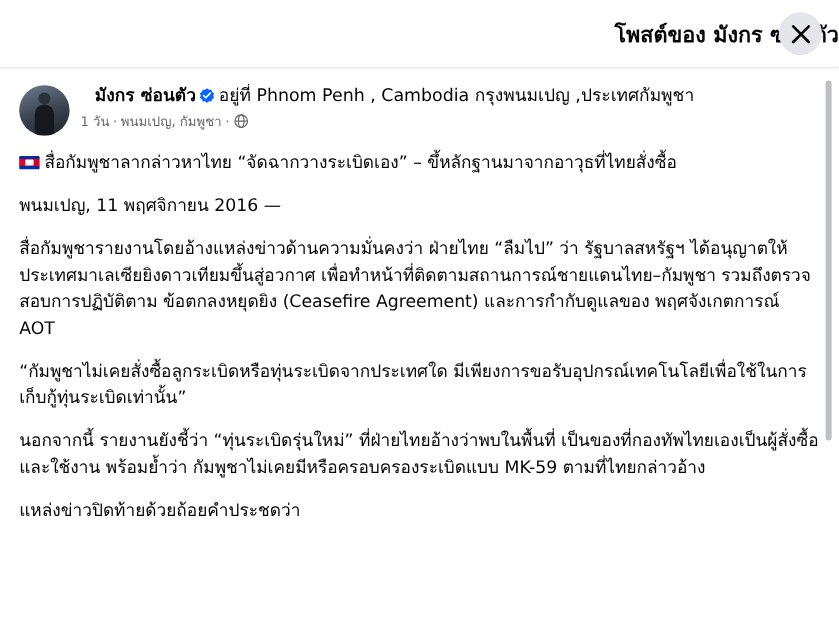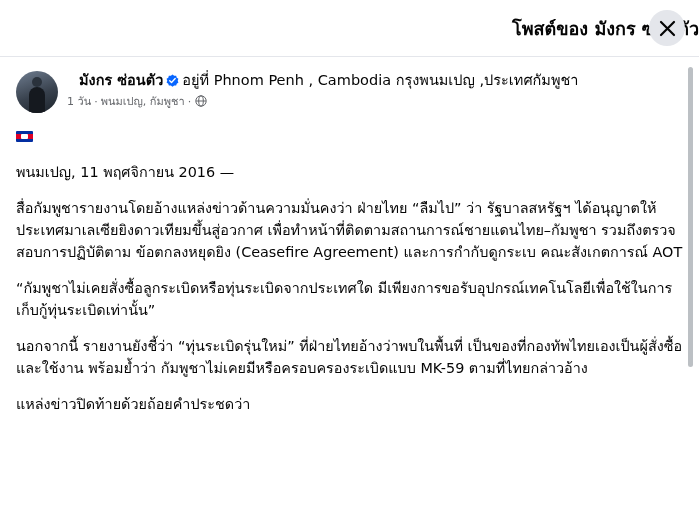--- a/index.html
+++ b/index.html
@@ -205,23 +205,23 @@
           <span>1 วัน</span><span class="meta-sep">·</span><span>พนมเปญ, กัมพูชา</span><span class="meta-sep">·</span><span class="globe-icon"><svg width="12" height="12" viewBox="0 0 12 12" aria-hidden="true">
                 <circle cx="6" cy="6" r="5.2" fill="none" stroke="#65676b" stroke-width="1"></circle>
                 <ellipse cx="6" cy="6" rx="2.3" ry="5.2" fill="none" stroke="#65676b" stroke-width="1"></ellipse>
                 <path d="M1 6 H11" stroke="#65676b" stroke-width="1"></path>
               </svg></span>
         </div>
       </div>
     </div>
 
     <div class="post-body">
-      <p><span class="flag flag-kh"></span></p>
+      <p><span class="flag flag-kh"></span><span>สื่อกัมพูชาลากล่าวหาไทย “จัดฉากวางระเบิดเอง” – ขึ้หลักฐานมาจากอาวุธที่ไทยสั่งซื้อ</span></p>
       <p>พนมเปญ, 11 พฤศจิกายน 2016 —</p>
-      <p>สื่อกัมพูชารายงานโดยอ้างแหล่งข่าวด้านความมั่นคงว่า ฝ่ายไทย “ลืมไป” ว่า รัฐบาลสหรัฐฯ ได้อนุญาตให้ประเทศมาเลเซียยิงดาวเทียมขึ้นสู่อวกาศ เพื่อทำหน้าที่ติดตามสถานการณ์ชายแดนไทย–กัมพูชา รวมถึงตรวจสอบการปฏิบัติตาม ข้อตกลงหยุดยิง (Ceasefire Agreement) และการกำกับดูกระเบ คณะสังเกตการณ์ AOT</p>
+      <p>สื่อกัมพูชารายงานโดยอ้างแหล่งข่าวด้านความมั่นคงว่า ฝ่ายไทย “ลืมไป” ว่า รัฐบาลสหรัฐฯ ได้อนุญาตให้ประเทศมาเลเซียยิงดาวเทียมขึ้นสู่อวกาศ เพื่อทำหน้าที่ติดตามสถานการณ์ชายแดนไทย–กัมพูชา รวมถึงตรวจสอบการปฏิบัติตาม ข้อตกลงหยุดยิง (Ceasefire Agreement) และการกำกับดูแลของ พฤศจังเกตการณ์ AOT</p>
       <p>“กัมพูชาไม่เคยสั่งซื้อลูกระเบิดหรือทุ่นระเบิดจากประเทศใด มีเพียงการขอรับอุปกรณ์เทคโนโลยีเพื่อใช้ในการเก็บกู้ทุ่นระเบิดเท่านั้น”</p>
       <p>นอกจากนี้ รายงานยังชี้ว่า “ทุ่นระเบิดรุ่นใหม่” ที่ฝ่ายไทยอ้างว่าพบในพื้นที่ เป็นของที่กองทัพไทยเองเป็นผู้สั่งซื้อและใช้งาน พร้อมย้ำว่า กัมพูชาไม่เคยมีหรือครอบครองระเบิดแบบ MK-59 ตามที่ไทยกล่าวอ้าง</p>
       <p>แหล่งข่าวปิดท้ายด้วยถ้อยคำประชดว่า</p>
 
     </div>
 
     <div class="scrollbar-track">
       <div class="scrollbar-thumb"></div>
     </div>
   </div>

